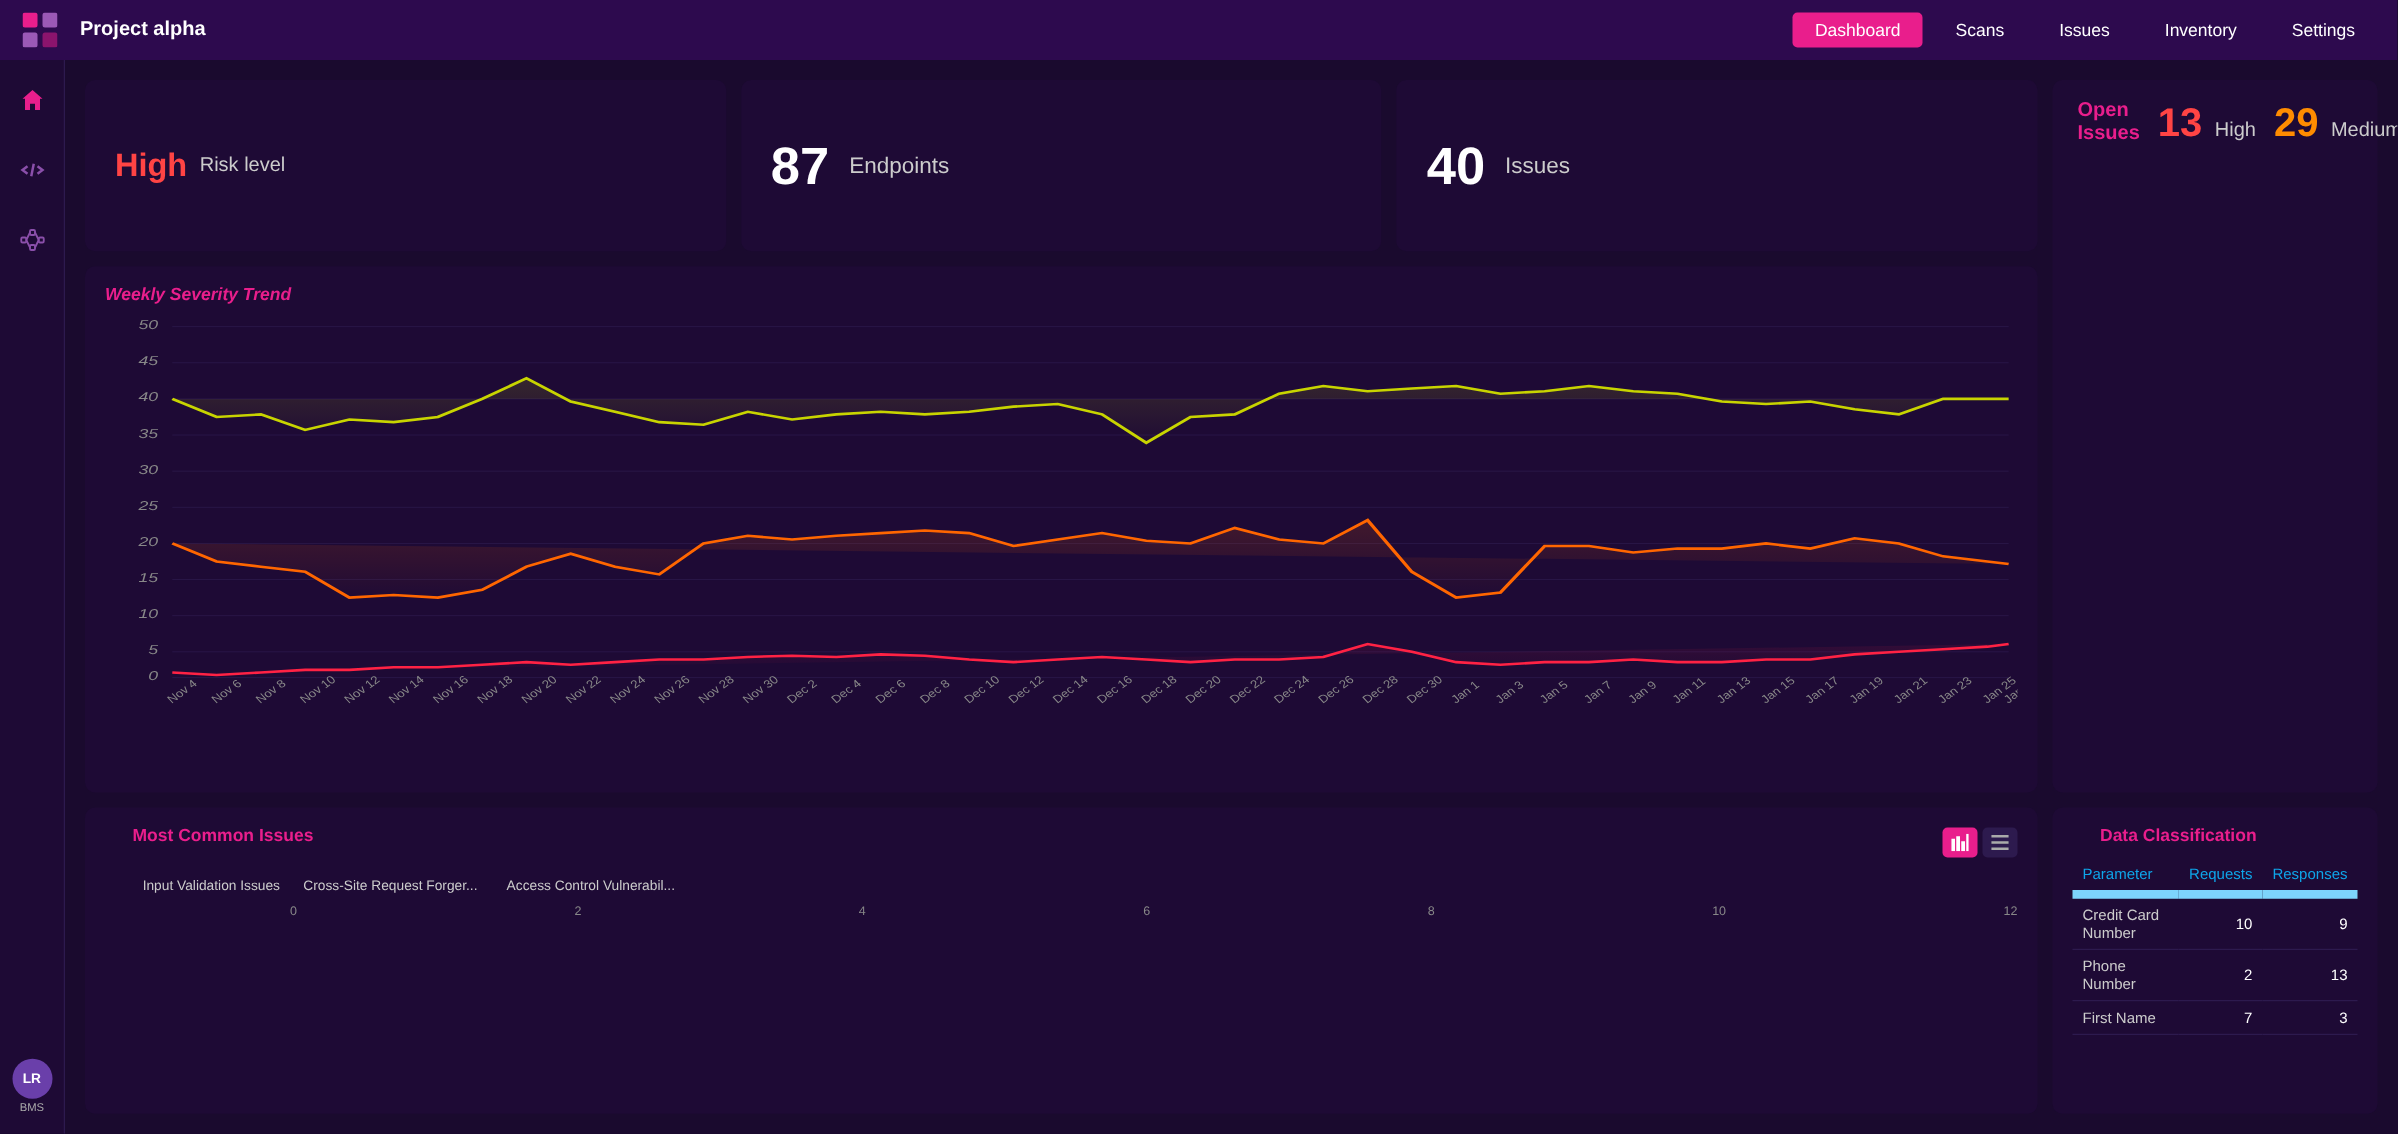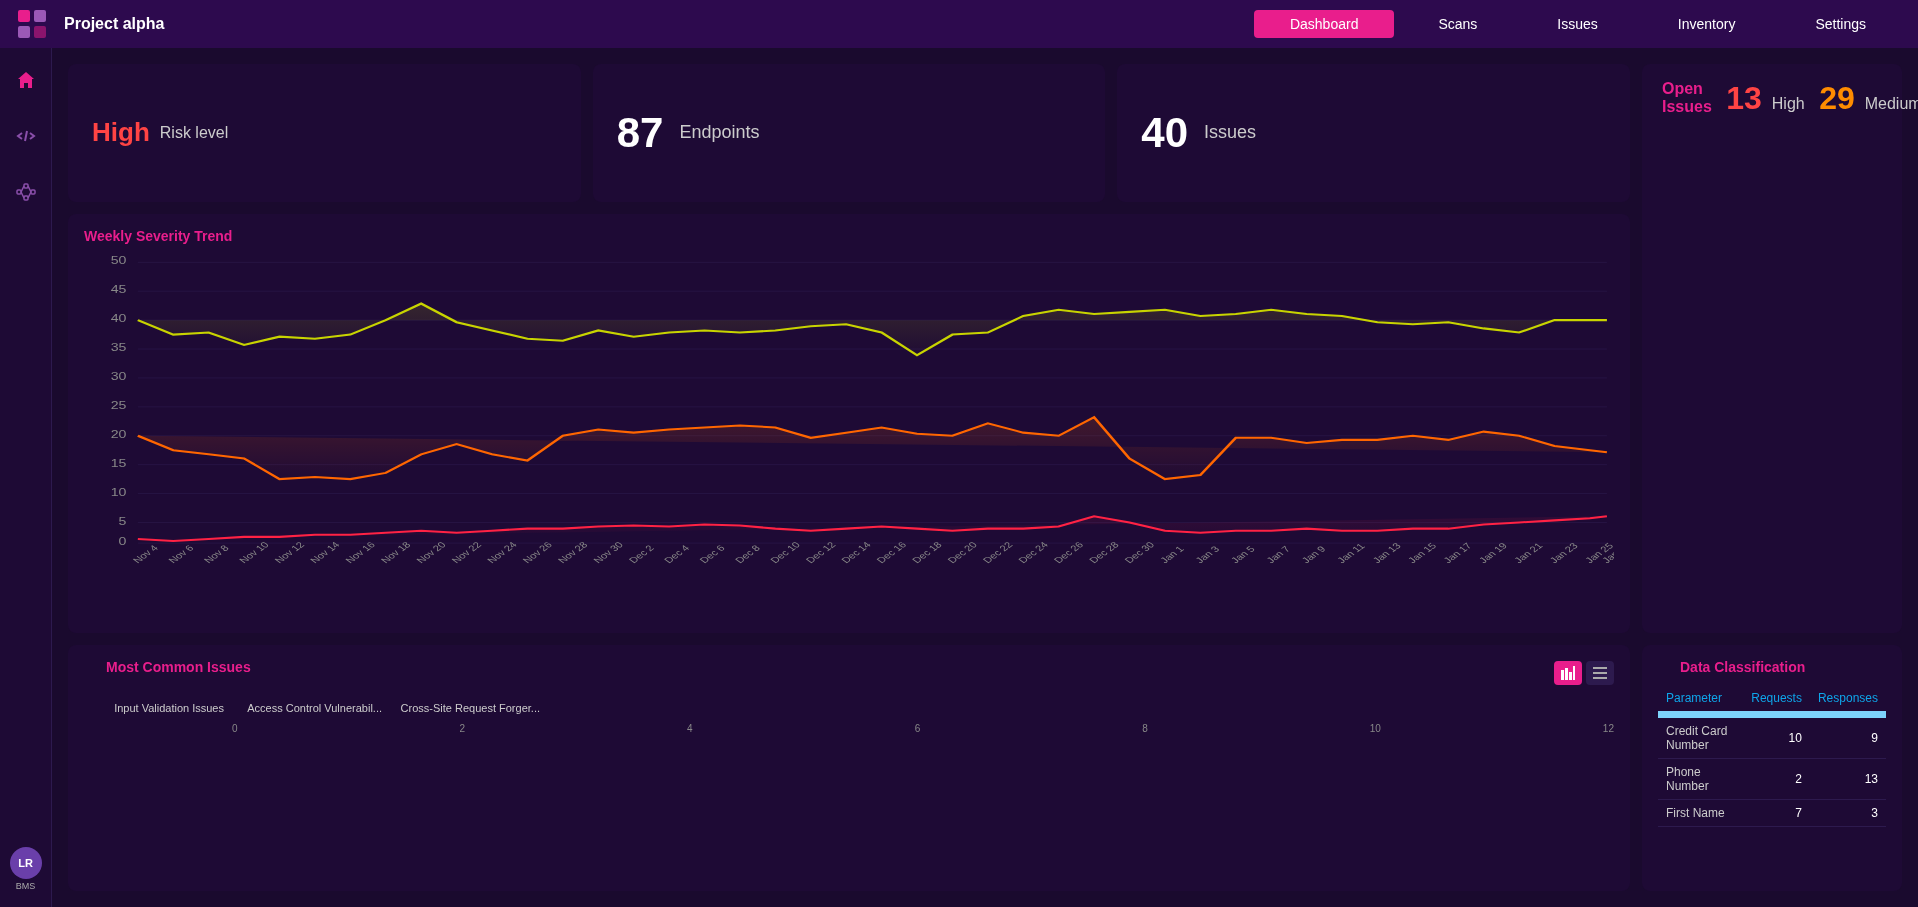--- a/index.html
+++ b/index.html
@@ -29,21 +29,21 @@
     .logo-icon {
       width: 28px; height: 28px;
     }
     .project-name {
       color: #fff;
       font-size: 16px;
       font-weight: 600;
       flex: 1;
     }
     .nav-btn {
-      padding: 6px 36px;
+      padding: 6px 18px;
       border-radius: 4px;
       border: none;
       font-size: 14px;
       cursor: pointer;
       color: #fff;
       background: transparent;
     }
     .nav-btn.active {
       background: #e91e8c;
       color: #fff;
@@ -201,20 +201,21 @@
     .donut-label.left { left: 4px; top: 50%; transform: translateY(-50%); color: #ff8c00; }
     .donut-label.right { right: 0; top: 50%; transform: translateY(-50%); color: #fef9c3; }
 
     
     .chart-area {
       grid-column: 1;
       grid-row: 2;
       background: #1e0a35;
       border-radius: 8px;
       padding: 14px 16px 8px;
+      font-style: italic;
     }
     .chart-title {
       color: #e91e8c;
       font-size: 14px;
       font-weight: 600;
       margin-bottom: 8px;
     }
     .chart-svg {
       width: 100%;
       height: 320px;
@@ -555,29 +556,29 @@
         </div>
       </div>
       <div class="bar-chart">
         <div class="bar-row">
           <span class="bar-label">Input Validation Issues</span>
           <div class="bar-track">
             <div class="bar-fill" style="width: 92%; background: #c8d400;"></div>
           </div>
         </div>
         <div class="bar-row">
+          <span class="bar-label">Cross-Site Request Forger...</span>
+          <div class="bar-track">
+            <div class="bar-fill" style="width: 42%; background: linear-gradient(to right, #ff4400, #ff9900);"></div>
+          </div>
+        </div>
+        <div class="bar-row">
           <span class="bar-label">Access Control Vulnerabil...</span>
           <div class="bar-track">
             <div class="bar-fill" style="width: 73%; background: #c8d400;"></div>
-          </div>
-        </div>
-        <div class="bar-row">
-          <span class="bar-label">Cross-Site Request Forger...</span>
-          <div class="bar-track">
-            <div class="bar-fill" style="width: 42%; background: linear-gradient(to right, #ff4400, #ff9900);"></div>
           </div>
         </div>
       </div>
       <div class="bar-axis">
         <div class="bar-axis-labels">
           <span>0</span>
           <span>2</span>
           <span>4</span>
           <span>6</span>
           <span>8</span>

